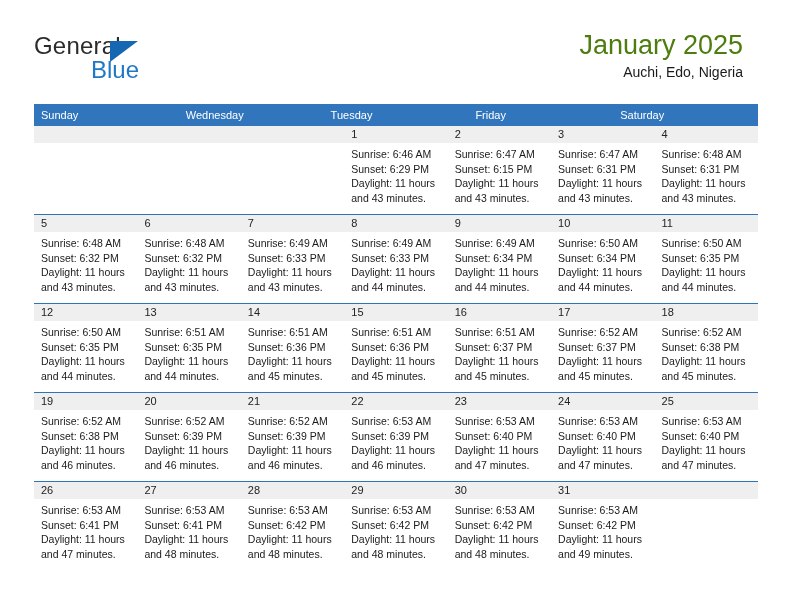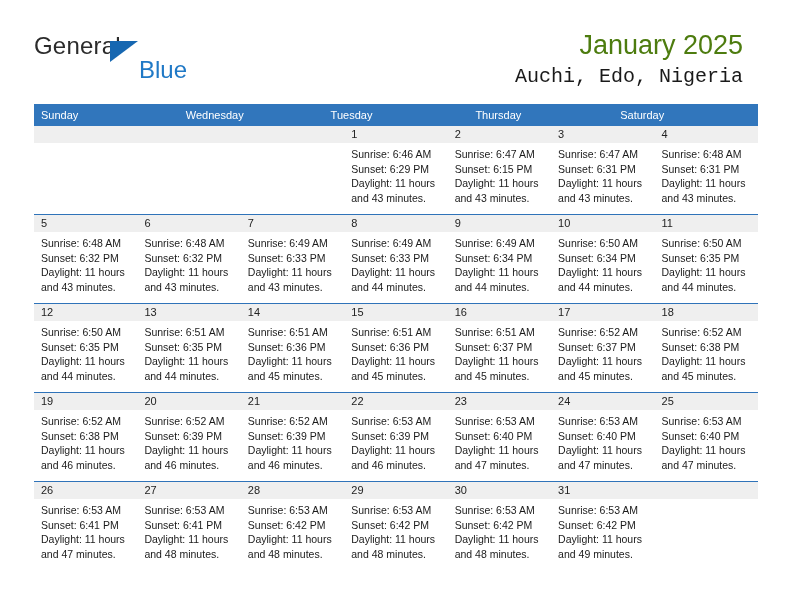--- a/index.html
+++ b/index.html
@@ -54,41 +54,38 @@
     border-left: 28px solid #1667b1;
     border-bottom: 21px solid transparent;
   }
   .brand-blue {
     position: absolute;
     left: 57px;
     top: 24px;
     font-size: 24px;
     color: #2079c6;
     line-height: 28px;
-    margin-left: 48px;
   }
   .title-block {
     position: absolute;
     right: 0;
     top: 0;
     text-align: right;
   }
   .cal-title {
     font-size: 27px;
     color: #4d7c0f;
     line-height: 34px;
     white-space: nowrap;
   }
   .cal-subtitle {
-    font-size: 20px;
+    font-size: 14px;
     color: #1a1a1a;
     line-height: 20px;
-    margin-top: 5px;
     white-space: nowrap;
-    font-family: Liberation Mono, monospace;
   }
 
   
   .calendar {
     position: absolute;
     left: 34px;
     top: 104px;
     width: 724px;
   }
   .weekday-row {
@@ -166,21 +163,21 @@
     </div>
 
   </div>
 
   <div class="calendar">
 
     <div class="weekday-row">
       <div class="weekday-cell">Sunday</div>
       <div class="weekday-cell">Wednesday</div>
       <div class="weekday-cell">Tuesday</div>
-      <div class="weekday-cell">Thursday</div>
+      <div class="weekday-cell">Friday</div>
       <div class="weekday-cell">Saturday</div>
     </div>
 
     <div class="week-row first">
       <div class="day-cell empty">
         <div class="day-num-band"></div>
         <div class="day-body">
           <div class="day-line"></div>
           <div class="day-line"></div>
           <div class="day-line"></div>

